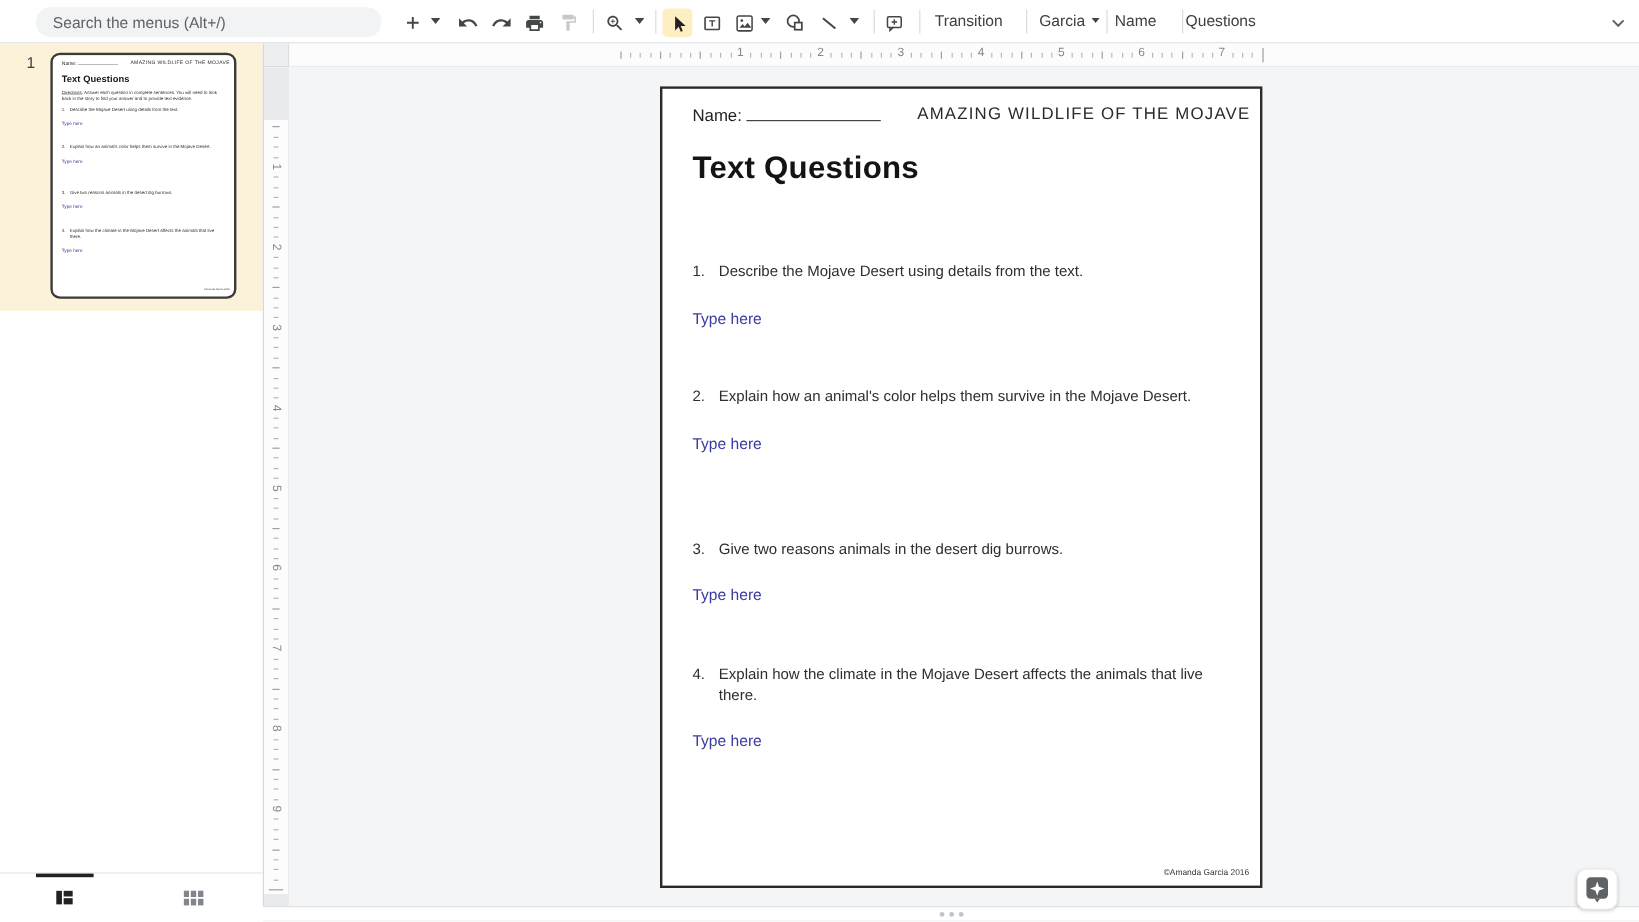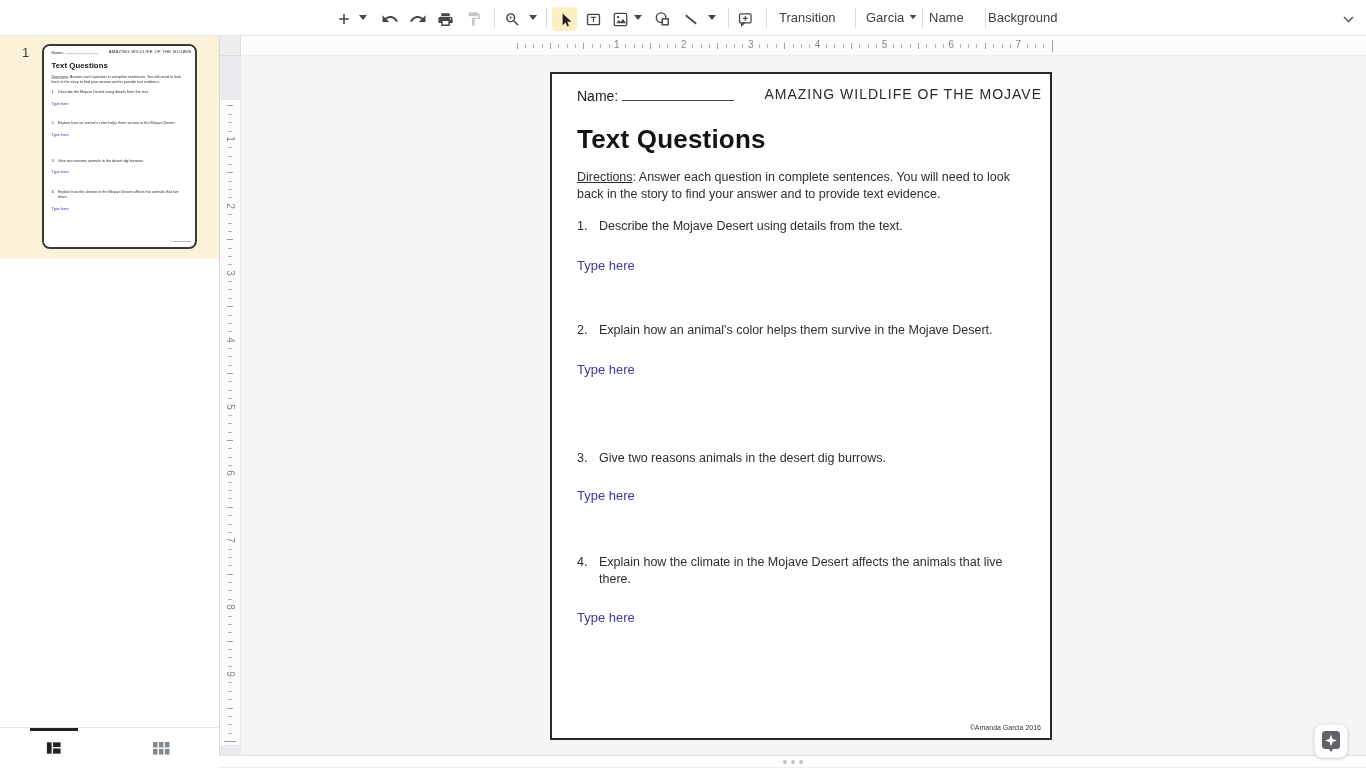--- a/index.html
+++ b/index.html
@@ -92,20 +92,21 @@
                  background:#fff; border:1px solid #f0f0f0; border-radius:8px;
                  box-shadow:0 1px 3px rgba(60,64,67,.25);
                  display:flex; align-items:center; justify-content:center; z-index:6; }
 </style>
 </head>
 <body>
 
 <div id="app">
 
   <div class="toolbar">
+    <input class="search-pill" placeholder="Search the menus (Alt+/)" style="">
 
     <div class="tbtn" style="left:331px">
       <svg width="16" height="16" viewBox="0 0 18 18">
           <path d="M9 3.5v11M3.5 9h11" stroke="#444746" stroke-width="1.8" fill="none"></path>
         </svg>
     </div>
     <svg class="caret" style="left:359px" viewBox="0 0 8 6">
         <path d="M0 0h8L4 5z" fill="#444746"></path>
       </svg>
 
@@ -193,21 +194,21 @@
     <div class="tsep" style="left:766px"></div>
 
     <div class="ttext" style="left:779px">Transition</div>
     <div class="tsep" style="left:855px"></div>
     <div class="ttext" style="left:866px"><span>Garcia</span><svg class="cart" width="8" height="5" viewBox="0 0 8 6">
           <path d="M0 0h8L4 5z" fill="#444746"></path>
         </svg></div>
     <div class="tsep" style="left:922px"></div>
     <div class="ttext" style="left:929px">Name</div>
     <div class="tsep" style="left:985px"></div>
-    <div class="ttext" style="left:988px">Background</div>
+    <div class="ttext" style="left:988px">Questions</div>
 
     <div class="tbtn" style="left:1336px">
       <svg width="11" height="7" viewBox="0 0 11 7">
           <path d="M1 1l4.5 4.5L10 1" stroke="#5f6368" stroke-width="1.6" fill="none"></path>
         </svg>
     </div>
   </div>
 
   <div class="filmstrip">
     <div class="slide-sel"></div>
@@ -422,21 +423,20 @@
         <i class="tick" style="top: 659.913px;"></i>
         <i class="tick" style="top: 668.275px;"></i>
         <i class="tick" style="top: 676.638px;"></i>
         <i class="tick half end" style="top: 685px;"></i>
       </div>
 
     <div class="slide-page" id="slide-page">
       <div class="ws-name-row"><span>Name:</span><span class="ws-name-line"></span></div>
       <div class="ws-header-title">AMAZING WILDLIFE OF THE MOJAVE</div>
       <div class="ws-title">Text Questions</div>
-      <div class="ws-directions"><span class="u">Directions</span><span>: Answer each question in complete sentences. You will need to look back in the story to find your answer and to provide text evidence.</span></div>
 
       <div class="ws-q" style="top:144px">
         <span class="num">1.</span>
         <span class="nowrap">Describe the Mojave Desert using details from the text.</span>
       </div>
       <div class="ws-type" style="top:184px">Type here</div>
 
       <div class="ws-q" style="top:248px">
         <span class="num">2.</span>
         <span class="nowrap">Explain how an animal's color helps them survive in the Mojave Desert.</span>

